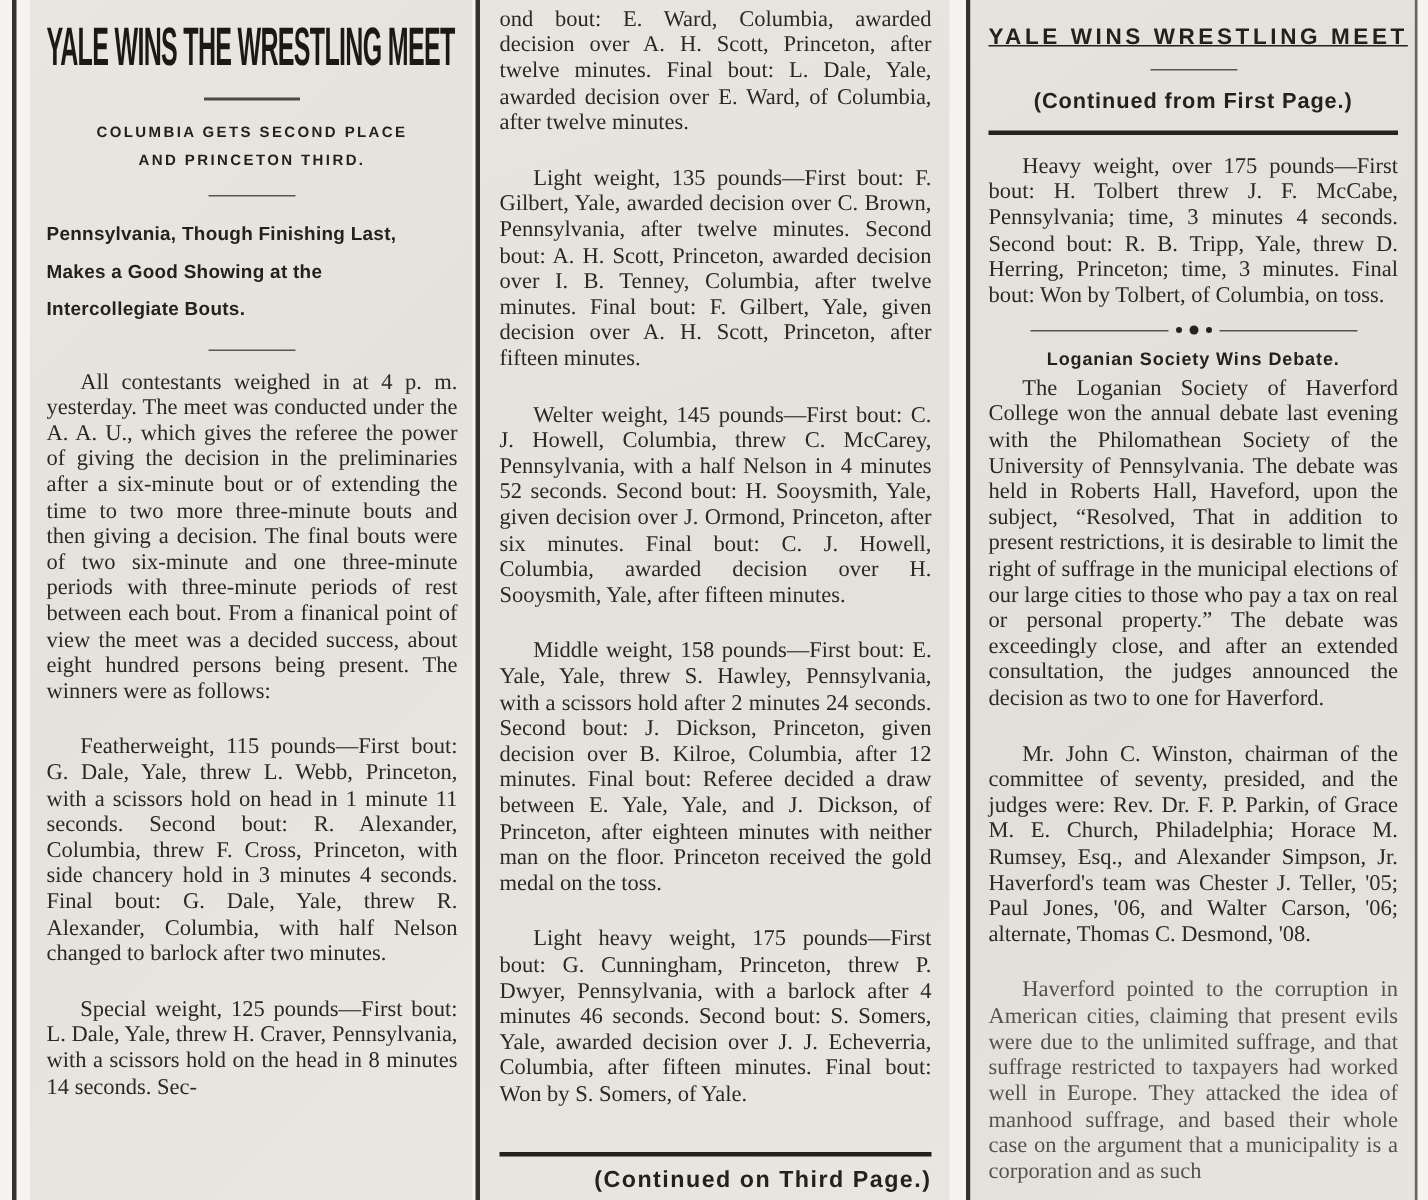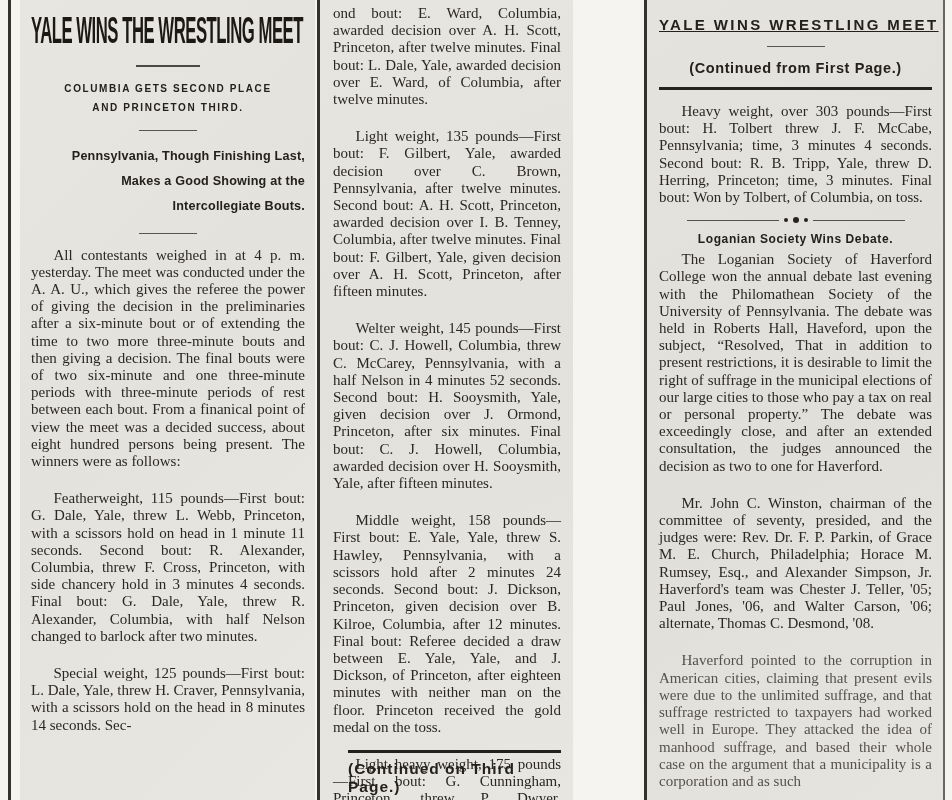--- a/index.html
+++ b/index.html
@@ -27,21 +27,21 @@
 
   .col {
     position:absolute; top:0; bottom:0;
     background:#e6e4df;
     overflow:hidden;
     box-sizing:border-box;
     color:#2b2824;
   }
   .col-left   { left:20px;  width:295px; padding:8px 10px 0 11px;
     background:linear-gradient(135deg,#e8e6e1 0%,#e4e2dd 45%,#e9e7e2 100%); }
-  .col-middle { left:320px; width:253px; padding:5px 12px 0 13px;
+  .col-middle { left:320px; width:313px; padding:5px 12px 0 13px;
     background:linear-gradient(160deg,#e7e5e0 0%,#e3e1dc 50%,#e8e6e1 100%); }
   .col-right  { left:647px; width:296px; padding:10px 11px 0 12px;
     background:linear-gradient(145deg,#e5e3de 0%,#e1dfda 55%,#e6e4df 100%); }
 
   
   .headline-svg { display:block; margin:4px auto 0; }
   .headline-text {
     font-family:"Liberation Sans", sans-serif;
     font-weight:bold;
     font-size:36px;
@@ -66,42 +66,42 @@
     color:#24211d;
     white-space:pre-line;
     margin:0;
   }
   .subhead2 {
     font-family:"Liberation Sans", sans-serif;
     font-weight:bold;
     font-size:12.6px;
     letter-spacing:0.2px;
     line-height:2.0;
-    text-align:right;
+    text-align:left;
     color:#24211d;
     white-space:pre-line;
     margin:0;
   }
 
   .body-text p.para {
     margin:0;
     font-size:15px;
     line-height:17.2px;
     text-align:justify;
     text-indent:1.5em;
     color:#2b2824;
   }
   .body-text p.para + p.para { margin-top:20px; }
   .body-text p.noindent { text-indent:0; }
   .body-text p.faded { color:#55524b; }
 
   
   .col-footer {
-    position:absolute; left:28px; right:12px; bottom:1px;
-    text-align:left;
+    position:absolute; left:13px; right:12px; bottom:1px;
+    text-align:right;
     padding-bottom:3px;
     margin-top:40px;
   }
   .footer-rule { height:3px; background:#24211d; margin:0 0 7px; }
   .continued-note {
     font-family:"Liberation Sans", sans-serif;
     font-weight:bold;
     font-size:15.5px;
     letter-spacing:1px;
     color:#24211d;
@@ -191,21 +191,21 @@
       <span class="continued-note">(Continued on Third Page.)</span>
     </div>
   </div>
 
   <div class="col col-right">
     <p class="r-headline">YALE WINS WRESTLING MEET</p>
     <div class="divider thin"></div>
     <p class="continued-from">(Continued from First Page.)</p>
     <div class="thick-rule"></div>
     <div class="body-text">
-        <p class="para">Heavy weight, over 303 pounds—First bout:  H. Tolbert threw J. F. McCabe, Pennsylvania; time, 3 minutes 4 seconds.  Second bout:  R. B. Tripp, Yale, threw D. Herring, Princeton; time, 3 minutes.  Final bout: Won by Tolbert, of Columbia, on toss.</p>
+        <p class="para">Heavy weight, over 175 pounds—First bout:  H. Tolbert threw J. F. McCabe, Pennsylvania; time, 3 minutes 4 seconds.  Second bout:  R. B. Tripp, Yale, threw D. Herring, Princeton; time, 3 minutes.  Final bout: Won by Tolbert, of Columbia, on toss.</p>
       </div>
     <div class="dot-divider">
       <span class="dd-line"></span>
       <span class="dd-dot"></span>
       <span class="dd-dot big"></span>
       <span class="dd-dot"></span>
       <span class="dd-line"></span>
     </div>
     <p class="debate-headline">Loganian Society Wins Debate.</p>
     <div class="body-text">

